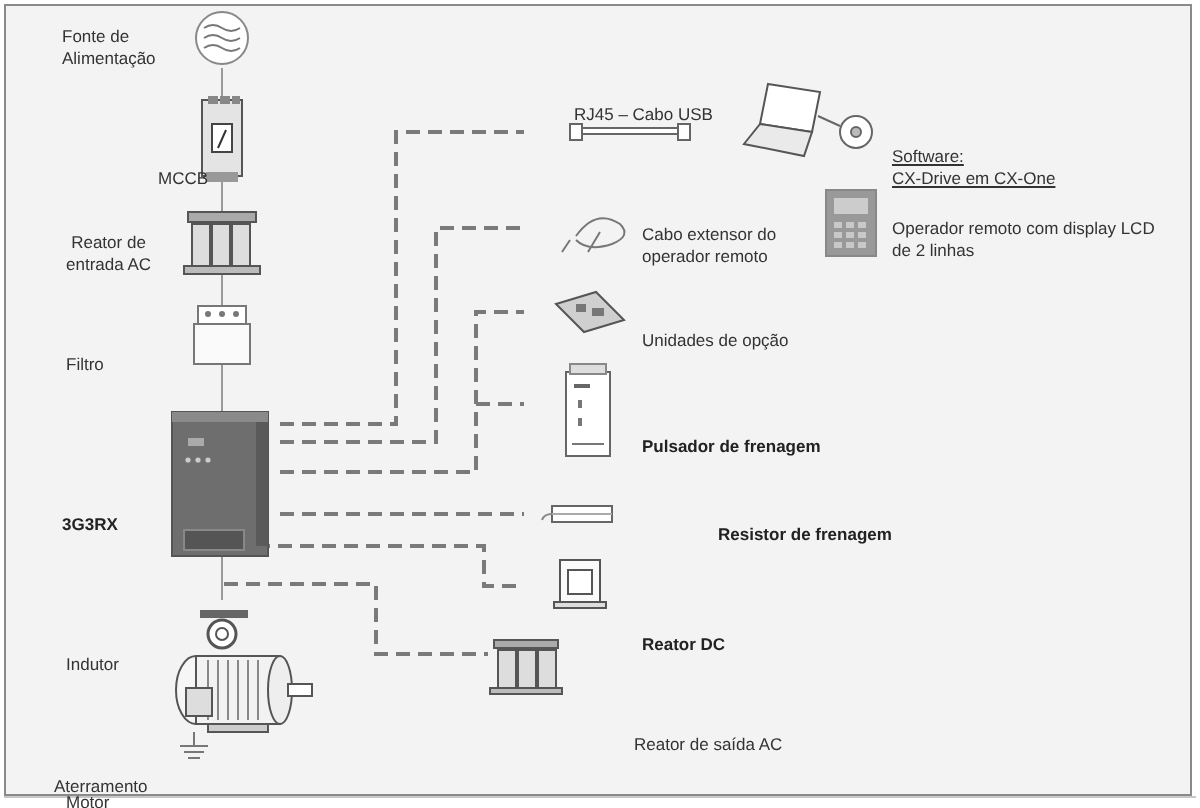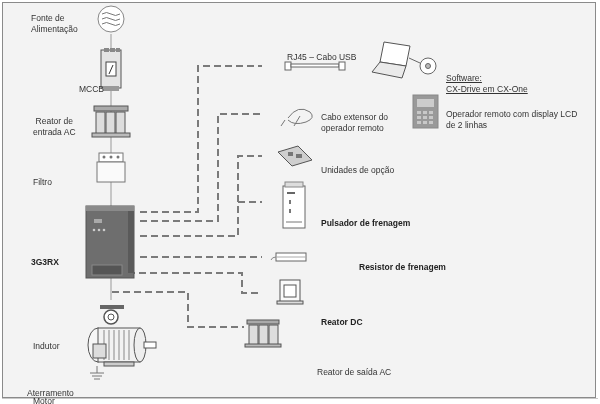--- a/index.html
+++ b/index.html
@@ -168,21 +168,21 @@
   </g>
 </svg>
 
 <div class="lbl" style="left:31px;top:13px;">Fonte de
 Alimentação</div>
 <div class="lbl" style="left:31px;top:84px;padding-left:48px;">MCCB</div>
 <div class="lbl" style="left:33px;top:116px;text-align:center;">Reator de
 entrada AC</div>
 <div class="lbl" style="left:33px;top:177px;">Filtro</div>
 <div class="lbl bold" style="left:31px;top:257px;">3G3RX</div>
-<div class="lbl" style="left:33px;top:327px;margin-top:14px;">Indutor</div>
+<div class="lbl" style="left:33px;top:327px;">Indutor</div>
 <div class="lbl" style="left:33px;top:360px;margin-top:36px;">Motor</div>
 <div class="lbl" style="left:27px;top:388px;text-align:center;">Aterramento</div>
 
 <div class="lbl" style="left:287px;top:52px;">RJ45 – Cabo USB</div>
 <div class="lbl" style="left:446px;top:73px;text-decoration:underline;">Software:
 CX-Drive em CX-One</div>
 <div class="lbl" style="left:446px;top:109px;">Operador remoto com display LCD
 de 2 linhas</div>
 <div class="lbl" style="left:321px;top:112px;">Cabo extensor  do
 operador remoto</div>

